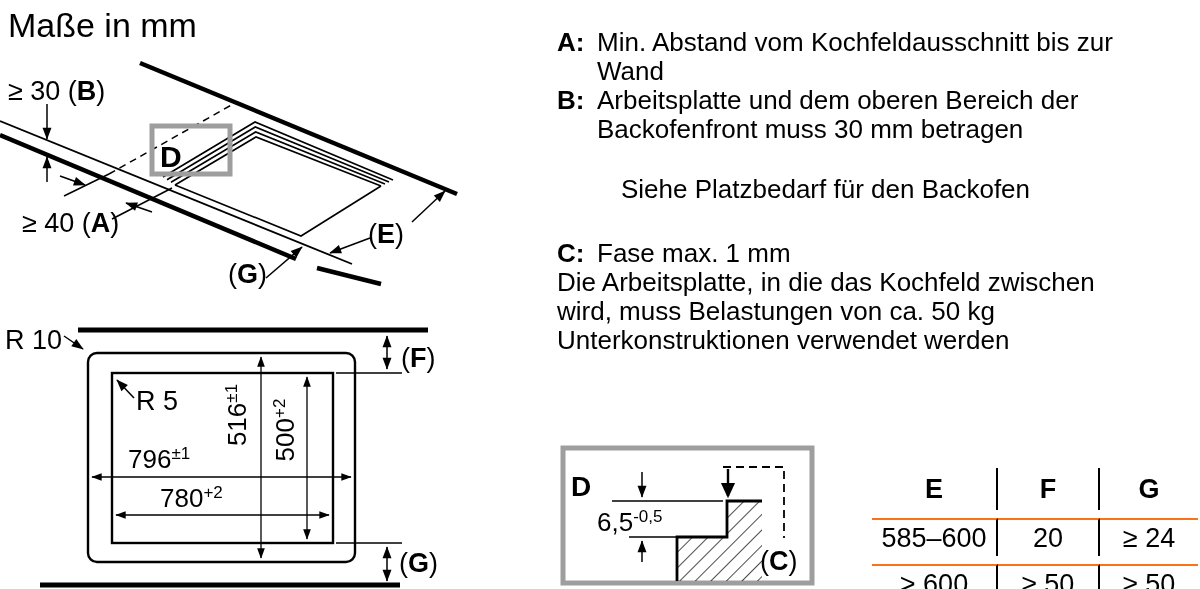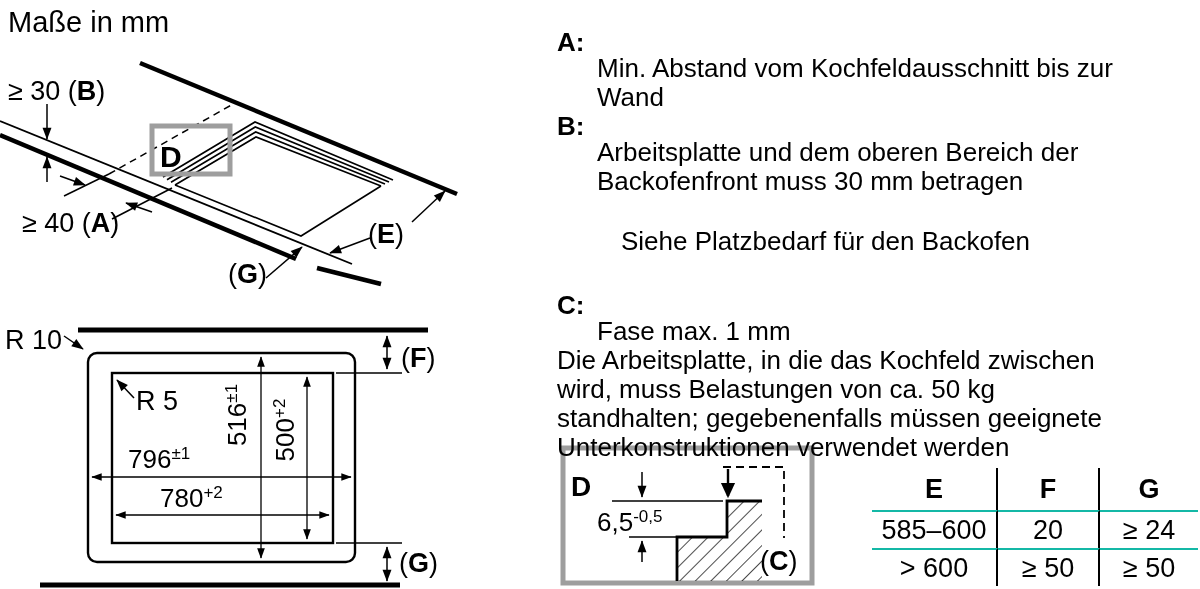--- a/index.html
+++ b/index.html
@@ -1,33 +1,33 @@
 <!DOCTYPE html>
 <html><head>
 <meta charset="utf-8">
 <style>
   html,body{margin:0;padding:0;background:#fff;}
   .page{position:relative;width:1200px;height:589px;background:#fff;overflow:hidden;
         font-family:"Liberation Sans",sans-serif;color:#000;}
-  .page-title{position:absolute;left:8px;top:6px;font-size:29px;color:#000;}
+  .page-title{position:absolute;left:8px;top:6px;font-size:34px;color:#000;}
   svg.layer{position:absolute;overflow:visible;}
   svg text{font-family:"Liberation Sans",sans-serif;fill:#000;}
   .notes{position:absolute;left:557px;top:28px;width:632px;font-size:26px;line-height:29px;}
   .note-row{display:flex;}
   .note-label{font-weight:bold;width:40px;flex:none;}
-  .note-body{flex:1;margin-top:26px;}
+  .note-body{flex:1;}
   .see-note{margin-left:64px;margin-top:31px;}
   .c-row{margin-top:35px;}
   .spec-table{position:absolute;left:872px;top:468px;display:grid;
               grid-template-columns:126px 102px 98px;}
   .spec-table>div{display:flex;align-items:center;justify-content:center;font-size:27px;}
   .th{font-weight:bold;height:42px;}
   .td{height:36px;}
   .bdr-r{border-right:2px solid #000;}
-  .bdr-t{border-top:2px solid #14b8a6;}
+  .bdr-t{border-top:2px solid #f97316;margin-top:8px;}
 </style>
 </head>
 <body>
 
 <div class="page">
 
   <div class="page-title">Maße in mm</div>
 
   <svg width="0" height="0" style="position:absolute">
     <defs>
@@ -129,21 +129,20 @@
       </div>
     </div>
     <div class="see-note">Siehe Platzbedarf für den Backofen</div>
     <div class="note-row c-row">
       <div class="note-label">C:</div>
       <div class="note-body">Fase max. 1 mm</div>
     </div>
     <div>
       <div>Die Arbeitsplatte, in die das Kochfeld zwischen</div>
       <div>wird, muss Belastungen von ca. 50 kg</div>
-      <div>standhalten; gegebenenfalls müssen geeignete</div>
       <div>Unterkonstruktionen verwendet werden</div>
     </div>
   </div>
 
   <div class="spec-table">
     <div class="th bdr-r">E</div>
     <div class="th bdr-r">F</div>
     <div class="th">G</div>
     <div class="td bdr-r bdr-t">585–600</div>
     <div class="td bdr-r bdr-t">20</div>

